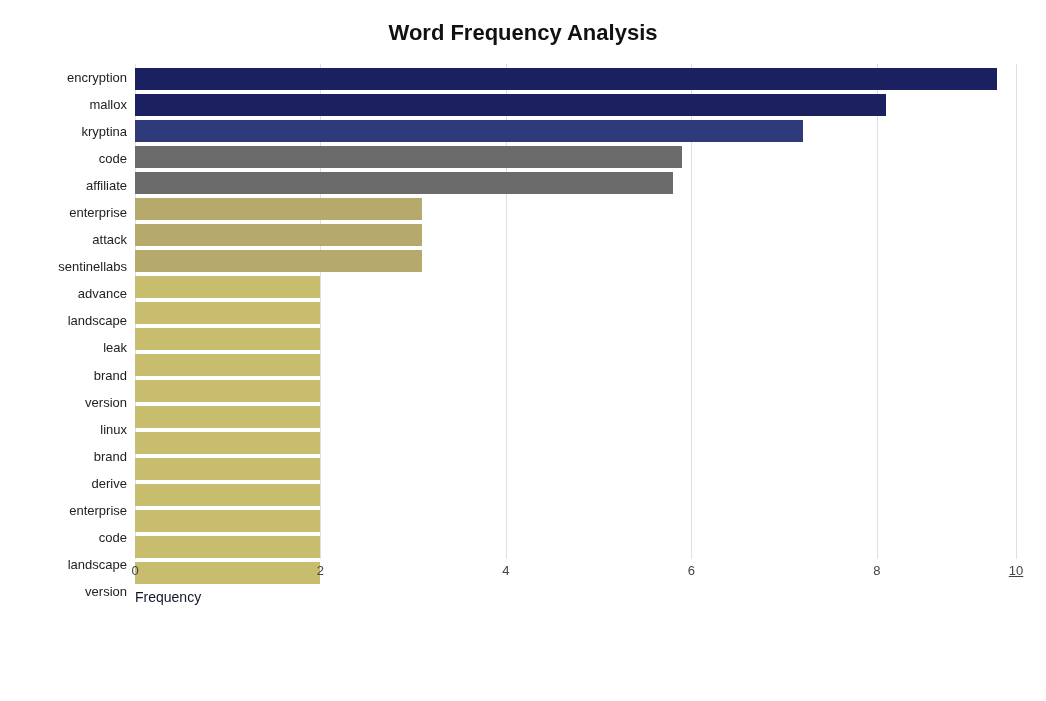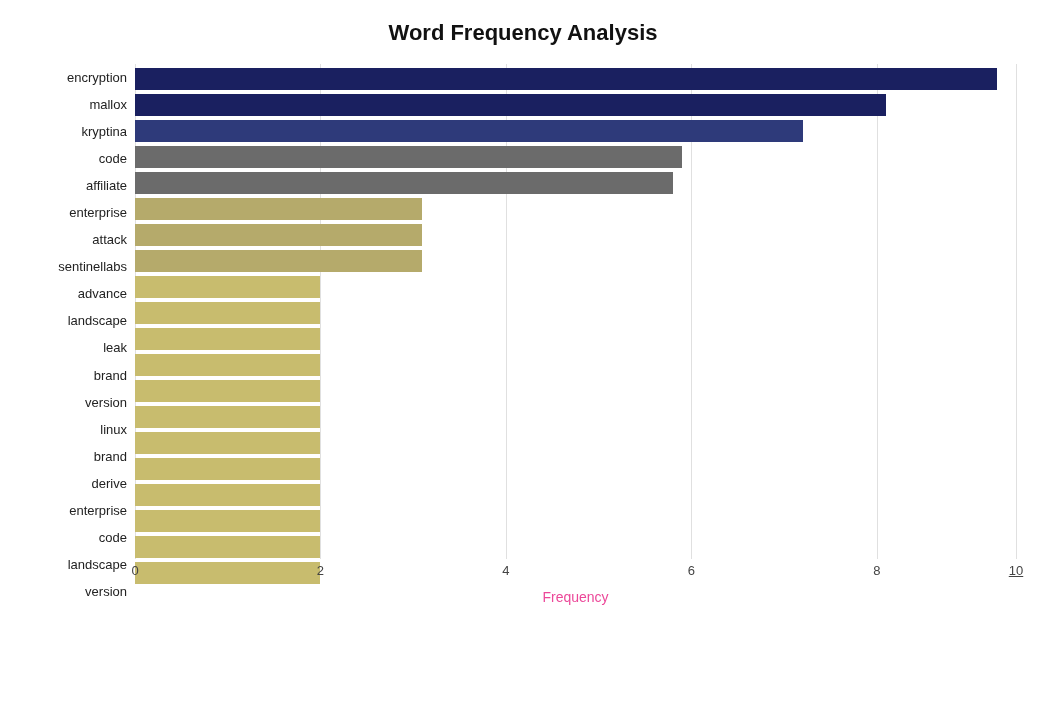--- a/index.html
+++ b/index.html
@@ -94,23 +94,23 @@
       position: relative;
       height: 24px;
     }
     .x-tick {
       position: absolute;
       font-size: 13px;
       color: #444;
       transform: translateX(-50%);
     }
     .x-axis-title {
-      text-align: center;
+      text-align: left;
       font-size: 14px;
-      color: #ec4899;
+      color: #0f172a;
       margin-top: 2px;
     }
   </style>
 </head>
 <body>
 
 <div class="chart-container">
   <div class="chart-title">Word Frequency Analysis</div>
   <div class="chart-area">
     <div class="y-axis" id="y-axis">

